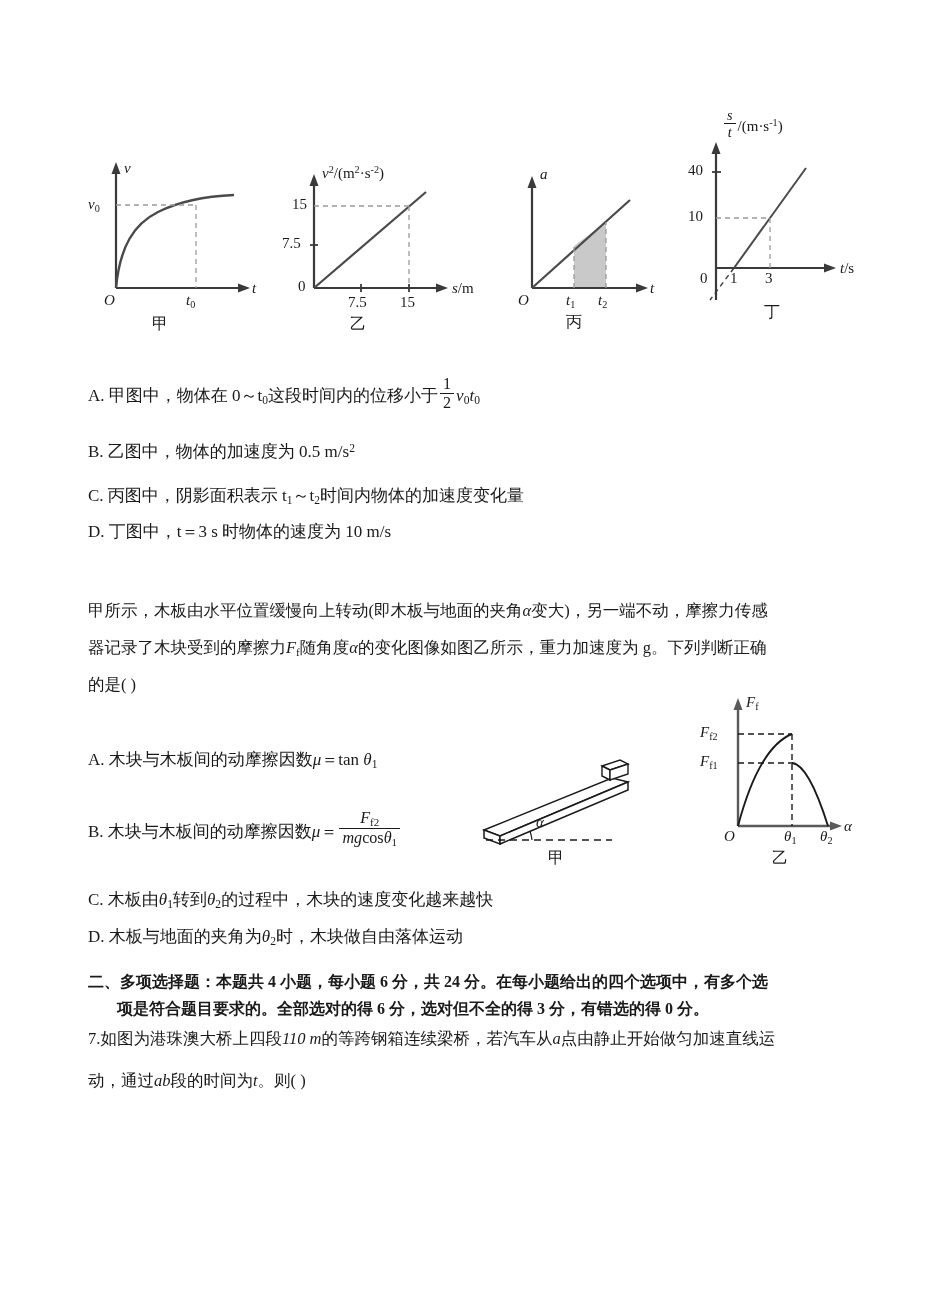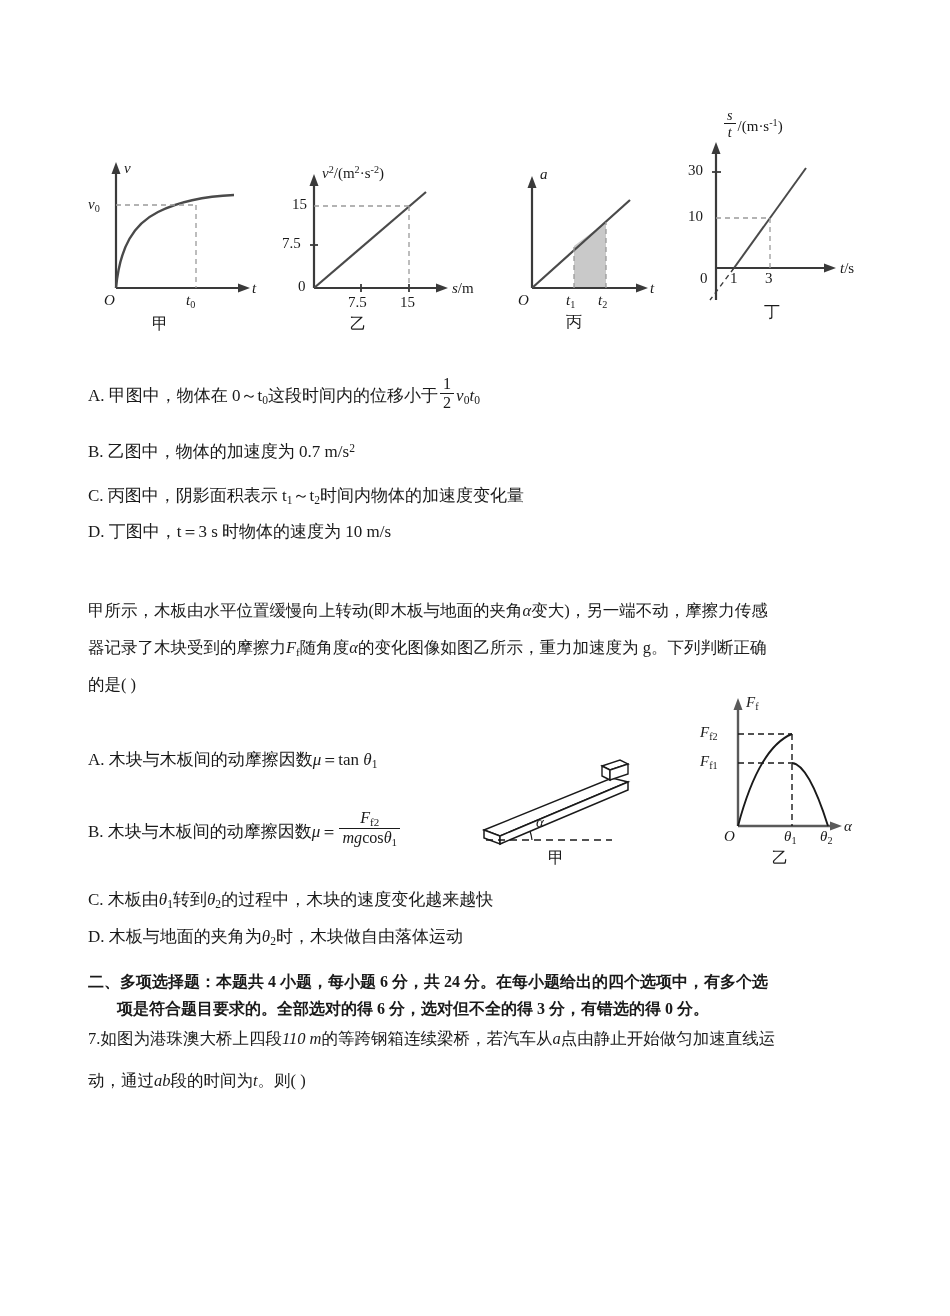--- a/index.html
+++ b/index.html
@@ -201,32 +201,32 @@
       <span class="frac">
         <span class="num" style="font-style:italic;">s</span>
         <span class="den" style="font-style:italic;">t</span>
       </span><span>/(m·s<sup>-1</sup>)</span>
     </span>
     <span class="axlabel" style="left:152px; top:150px;">
       <i>t</i>/s
     </span>
     <span class="ticklabel" style="left:12px; top:160px;">0</span>
     <span class="ticklabel" style="left:0px; top:98px;">10</span>
-    <span class="ticklabel" style="left:0px; top:52px;">30</span>
+    <span class="ticklabel" style="left:0px; top:52px;">40</span>
     <span class="ticklabel" style="left:42px; top:160px;">1</span>
     <span class="ticklabel" style="left:77px; top:160px;">3</span>
     <span class="figcap" style="left:76px; top:192px;">丁</span>
   </div>
 
   <div class="opt" style="left:88px; top:378px;">
     <span>A. 甲图中，物体在 0～t</span><sub>0</sub><span>这段时间内的位移小于</span><span class="frac"><span class="num">1</span><span class="den">2</span></span><i>v</i><sub>0</sub><i>t</i><sub>0</sub>
   </div>
 
   <div class="opt" style="left:88px; top:440px;">
-    <span>B. 乙图中，物体的加速度为 0.7 m/s</span><sup>2</sup>
+    <span>B. 乙图中，物体的加速度为 0.5 m/s</span><sup>2</sup>
   </div>
 
   <div class="opt" style="left:88px; top:484px;">
     <span>C. 丙图中，阴影面积表示 t</span><sub>1</sub><span>～t</span><sub>2</sub><span>时间内物体的加速度变化量</span>
   </div>
 
   <div class="opt" style="left:88px; top:520px;">D. 丁图中，t＝3 s 时物体的速度为 10 m/s</div>
 
   <div class="body-text" style="left:88px; top:600px;">
     <span>甲所示，木板由水平位置缓慢向上转动(即木板与地面的夹角</span><i>α</i><span>变大)，另一端不动，摩擦力传感</span>

